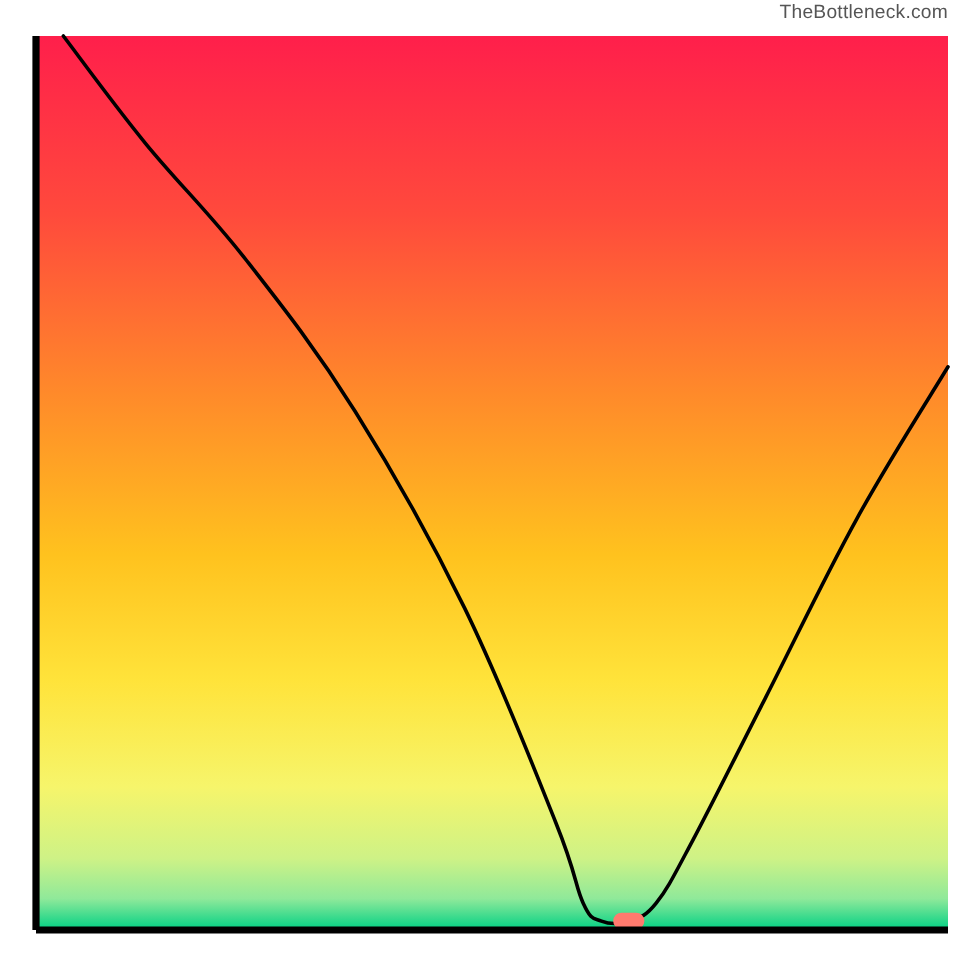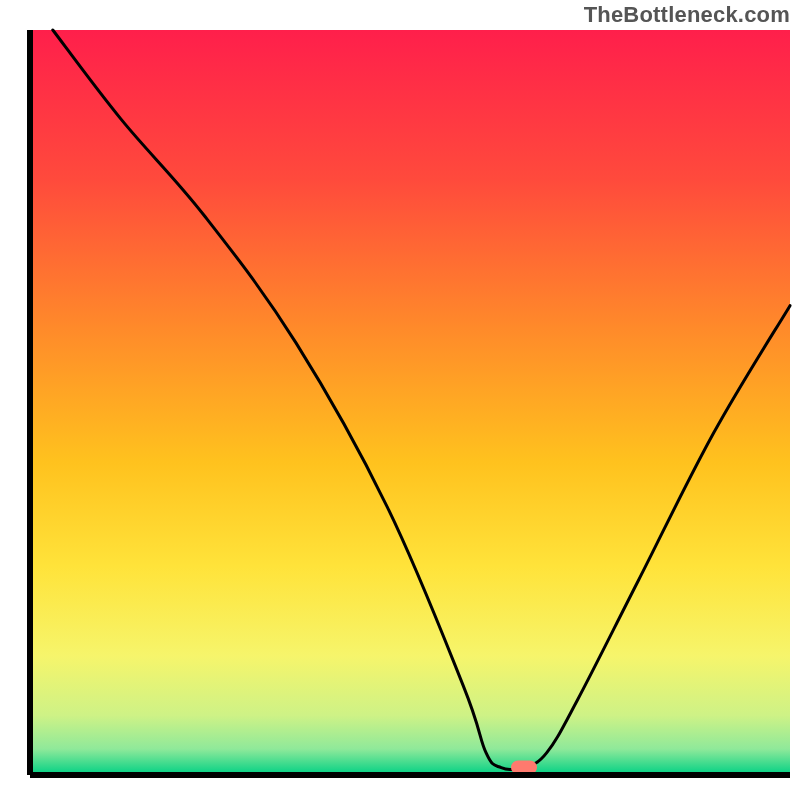--- a/index.html
+++ b/index.html
@@ -13,22 +13,22 @@
   .chart-container {
     position: relative;
     width: 800px;
     height: 800px;
     background: #ffffff;
   }
   .watermark {
     position: absolute;
     top: 2px;
     right: 10px;
-    font-size: 22px;
-    font-weight: 700;
+    font-size: 16px;
+    font-weight: 400;
     color: #555;
     z-index: 10;
     letter-spacing: 0.2px;
   }
   svg.plot {
     position: absolute;
     left: 0;
     top: 0;
   }
 </style>

